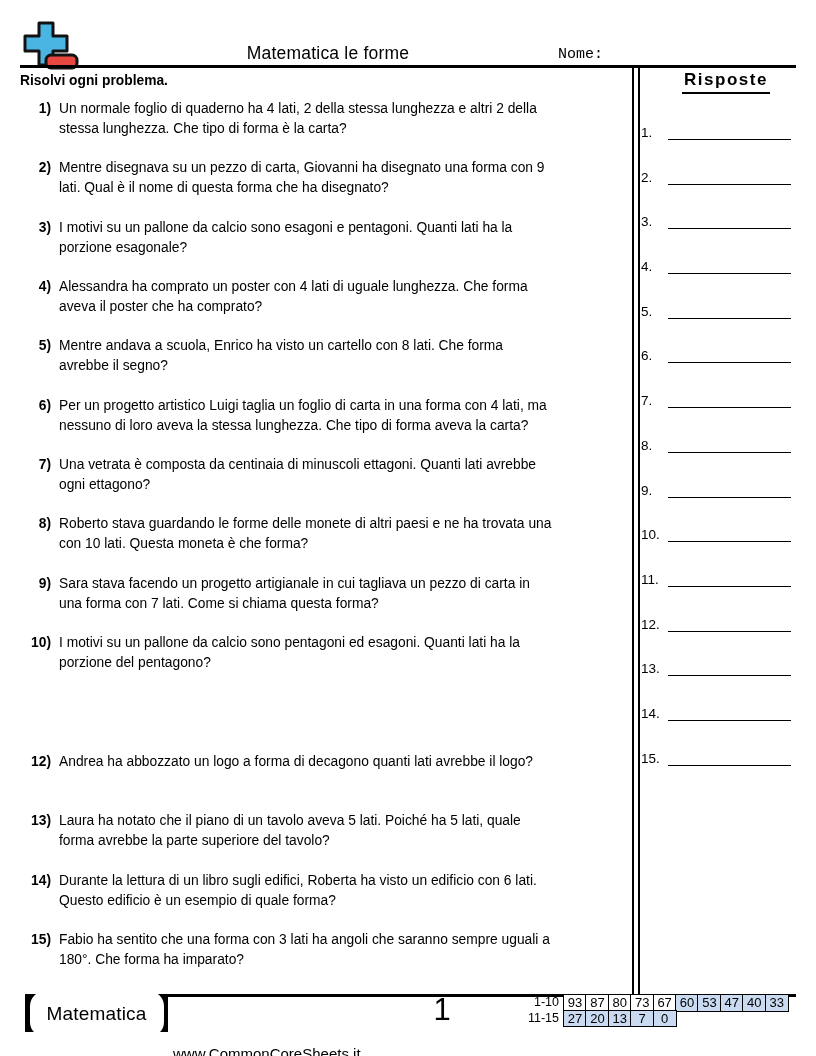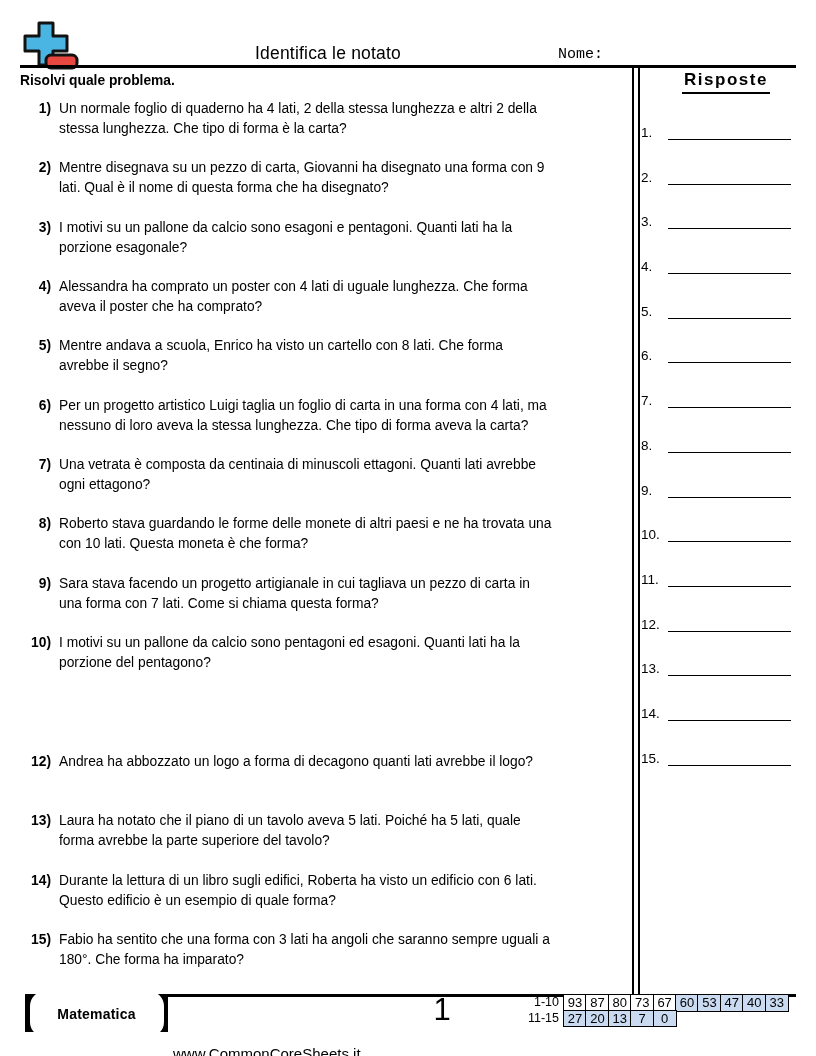--- a/index.html
+++ b/index.html
@@ -29,21 +29,21 @@
   .risposte-title span { display:inline-block; border-bottom:2.5px solid #000; padding:0 2px 2px 2px; }
   .answer-row { position:absolute; left:641px; width:152px; height:16px; display:flex; align-items:flex-end; }
   .answer-row .anum { flex:none; width:26px; font-size:13.5px; line-height:15px; }
   .answer-row .aline { flex:none; width:123px; height:15px; border-bottom:1.5px solid #000; margin-left:1px; }
   
   .footer-line { position:absolute; left:25px; top:994px; width:771px; height:2.5px; background:#000; }
   .brand-box { position:absolute; left:25px; top:995px; width:143px; height:37px; background:#000;
                display:flex; align-items:center; justify-content:center; }
   .brand-pill { background:#fff; border-radius:15px; width:134px; height:46px;
                 display:flex; align-items:center; justify-content:center;
-                font-weight:bold; font-size:14px; letter-spacing:0.2px; }
+                font-weight:normal; font-size:19px; letter-spacing:0.2px; }
   .site-text { position:absolute; left:173px; top:1017px; font-size:15px;margin-top:28px; }
   .page-num { position:absolute; left:397px; top:992px; width:90px; text-align:center; font-size:31px; }
   .score { position:absolute; left:522px; top:994px; }
   .score-row { display:flex; align-items:stretch; }
   .score-row.second { margin-top:-1.6px; }
   .score-label { flex:none; width:41px; text-align:right; padding-right:4px; font-size:12.5px; line-height:17px; }
   .score-cell { flex:none; width:24px; height:17.5px; border:1.6px solid #000; margin-left:-1.6px;
                 display:flex; align-items:center; justify-content:center; font-size:13px; background:#fff; }
   .score-cell.first { margin-left:0; }
   .score-cell.blue { background:#c9daf1; }
@@ -52,24 +52,24 @@
 <body>
 
 <div class="page">
 
   <div class="logo">
     <svg width="72" height="58" viewBox="0 0 72 58">
       <path d="M19 11 h14 v13 h14 v15 h-14 v14 h-14 v-14 h-14 v-15 h14 z" fill="#4ab4e2" stroke="#121212" stroke-width="3" stroke-linejoin="round"></path>
       <rect x="26" y="43" width="31" height="13" rx="5" fill="#e8483f" stroke="#121212" stroke-width="3"></rect>
     </svg>
   </div>
-  <div class="page-title">Identifica le notato</div>
+  <div class="page-title">Matematica le forme</div>
   <div class="nome-label">Nome:</div>
   <div class="header-line"></div>
-  <div class="instruction">Risolvi quale problema.</div>
+  <div class="instruction">Risolvi ogni problema.</div>
 
   <div class="divider"></div>
 
   <div class="problem" style="top:99px">
       <div class="pnum">1)</div>
       <div class="ptext">Un normale foglio di quaderno ha 4 lati, 2 della stessa lunghezza e altri 2 della
 stessa lunghezza. Che tipo di forma è la carta?</div>
     </div>
   <div class="problem" style="top:158px">
       <div class="pnum">2)</div>

